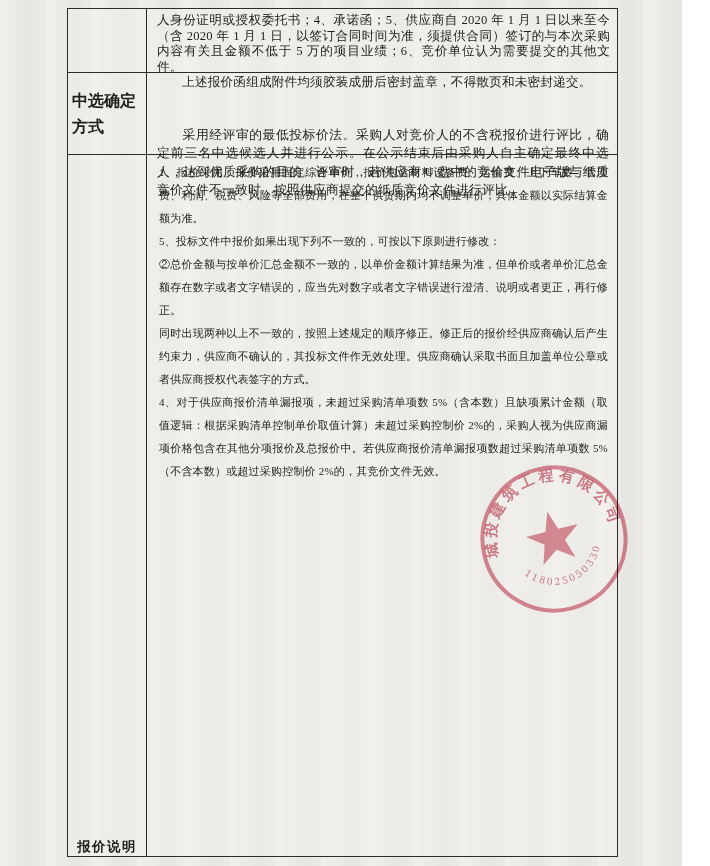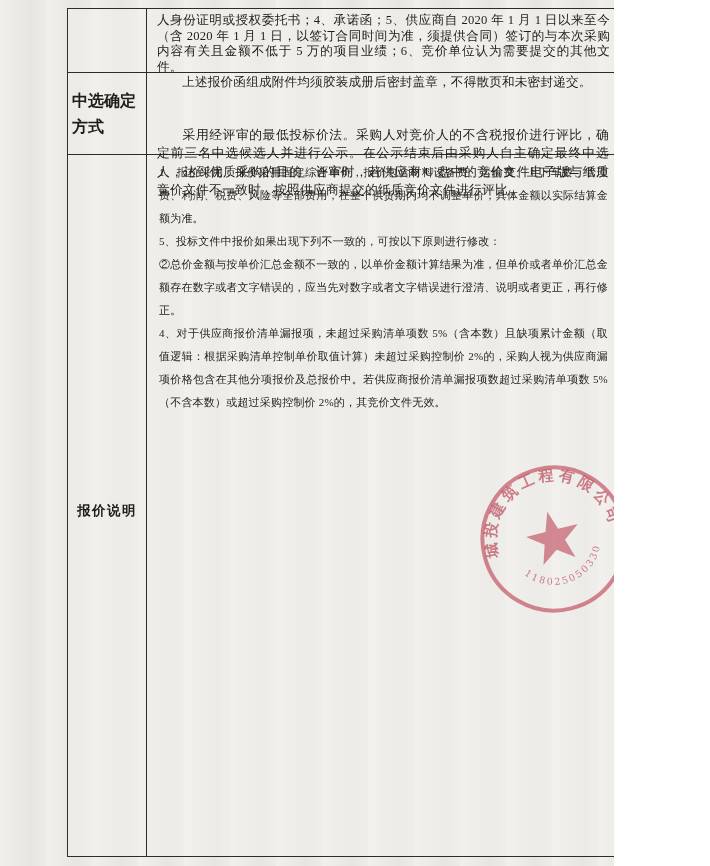--- a/index.html
+++ b/index.html
@@ -1,18 +1,18 @@
 <!DOCTYPE html>
 <html><head>
 <meta charset="utf-8">
 <style>
   html,body{margin:0;padding:0;}
   .page{
     position:relative;
-    width:614px;height:866px;
+    width:682px;height:866px;
     background:#ecebe7;
     background-image:
       repeating-linear-gradient(90deg, rgba(255,255,255,0.25) 0px, rgba(255,255,255,0) 14px, rgba(205,203,198,0.18) 30px, rgba(255,255,255,0) 46px);
     font-family:"Liberation Serif","DejaVu Serif",serif;
     color:#1f1d1a;
     overflow:hidden;
   }
   .doc-table{
     position:absolute;left:67px;top:8px;
     width:551px;height:849px;
@@ -33,21 +33,21 @@
   p{margin:0;text-align:justify;}
   
   .r1-content{padding:4px 7px 0 10px;}
   .r1-content p{font-size:12.6px;line-height:15.6px;letter-spacing:0.2px;}
   .r1-content .note{font-weight:normal;text-indent:2em;text-align:left;}
   
   .r2-label-text{width:70px;font-size:16px;line-height:26px;font-weight:bold;}
   .r2-content{padding:5px 8px 0 10px;}
   .r2-content p{font-size:12.8px;line-height:18.4px;text-indent:2em;letter-spacing:0.2px;margin-top:48px;}
   
-  .r3-label{align-items:center;}
+  .r3-label{align-items:flex-end;}
   .r3-label-text{padding-top:11px;font-size:13.4px;font-weight:bold;letter-spacing:1.5px;}
   .r3-content{padding:6px 9px 0 12px;overflow:hidden;}
   .r3-content p{font-size:11px;line-height:23px;letter-spacing:0.2px;}
   
   .stamp{
     position:absolute;left:477px;top:462px;
     width:154px;height:154px;
     transform:rotate(-14deg);
     mix-blend-mode:multiply;
     opacity:0.88;
@@ -74,20 +74,21 @@
       <p>采用经评审的最低投标价法。采购人对竞价人的不含税报价进行评比，确定前三名中选候选人并进行公示。在公示结束后由采购人自主确定最终中选人，达到优质采购的目的。评审时，若供应商 U 盘中的竞价文件电子版与纸质竞价文件不一致时，按照供应商提交的纸质竞价文件进行评比。</p>
     </div>
 
     <div class="cell label-cell r3-label">
       <div class="r3-label-text">报价说明</div>
     </div>
     <div class="cell r3-content">
       <p>1、报价采用：报价采用固定综合单价，报价包含材料设备费、运输费、上下车费、管理费、利润、税费、风险等全部费用，在整个供货期内均不调整单价，具体金额以实际结算金额为准。</p>
       <p>5、投标文件中报价如果出现下列不一致的，可按以下原则进行修改：</p>
       <p>②总价金额与按单价汇总金额不一致的，以单价金额计算结果为准，但单价或者单价汇总金额存在数字或者文字错误的，应当先对数字或者文字错误进行澄清、说明或者更正，再行修正。</p>
+      <p>同时出现两种以上不一致的，按照上述规定的顺序修正。修正后的报价经供应商确认后产生约束力，供应商不确认的，其投标文件作无效处理。供应商确认采取书面且加盖单位公章或者供应商授权代表签字的方式。</p>
       <p>4、对于供应商报价清单漏报项，未超过采购清单项数 5%（含本数）且缺项累计金额（取值逻辑：根据采购清单控制单价取值计算）未超过采购控制价 2%的，采购人视为供应商漏项价格包含在其他分项报价及总报价中。若供应商报价清单漏报项数超过采购清单项数 5%（不含本数）或超过采购控制价 2%的，其竞价文件无效。</p>
     </div>
 
   </div>
 
   <div class="stamp">
     <svg width="154" height="154" viewBox="0 0 154 154">
       <defs>
         <path id="sealTopArc" d="M 22.5,96 A 58,58 0 1 1 131.5,96" fill="none"></path>
         <path id="sealBottomArc" d="M 35,97 A 47,47 0 0 0 119,97" fill="none"></path>

